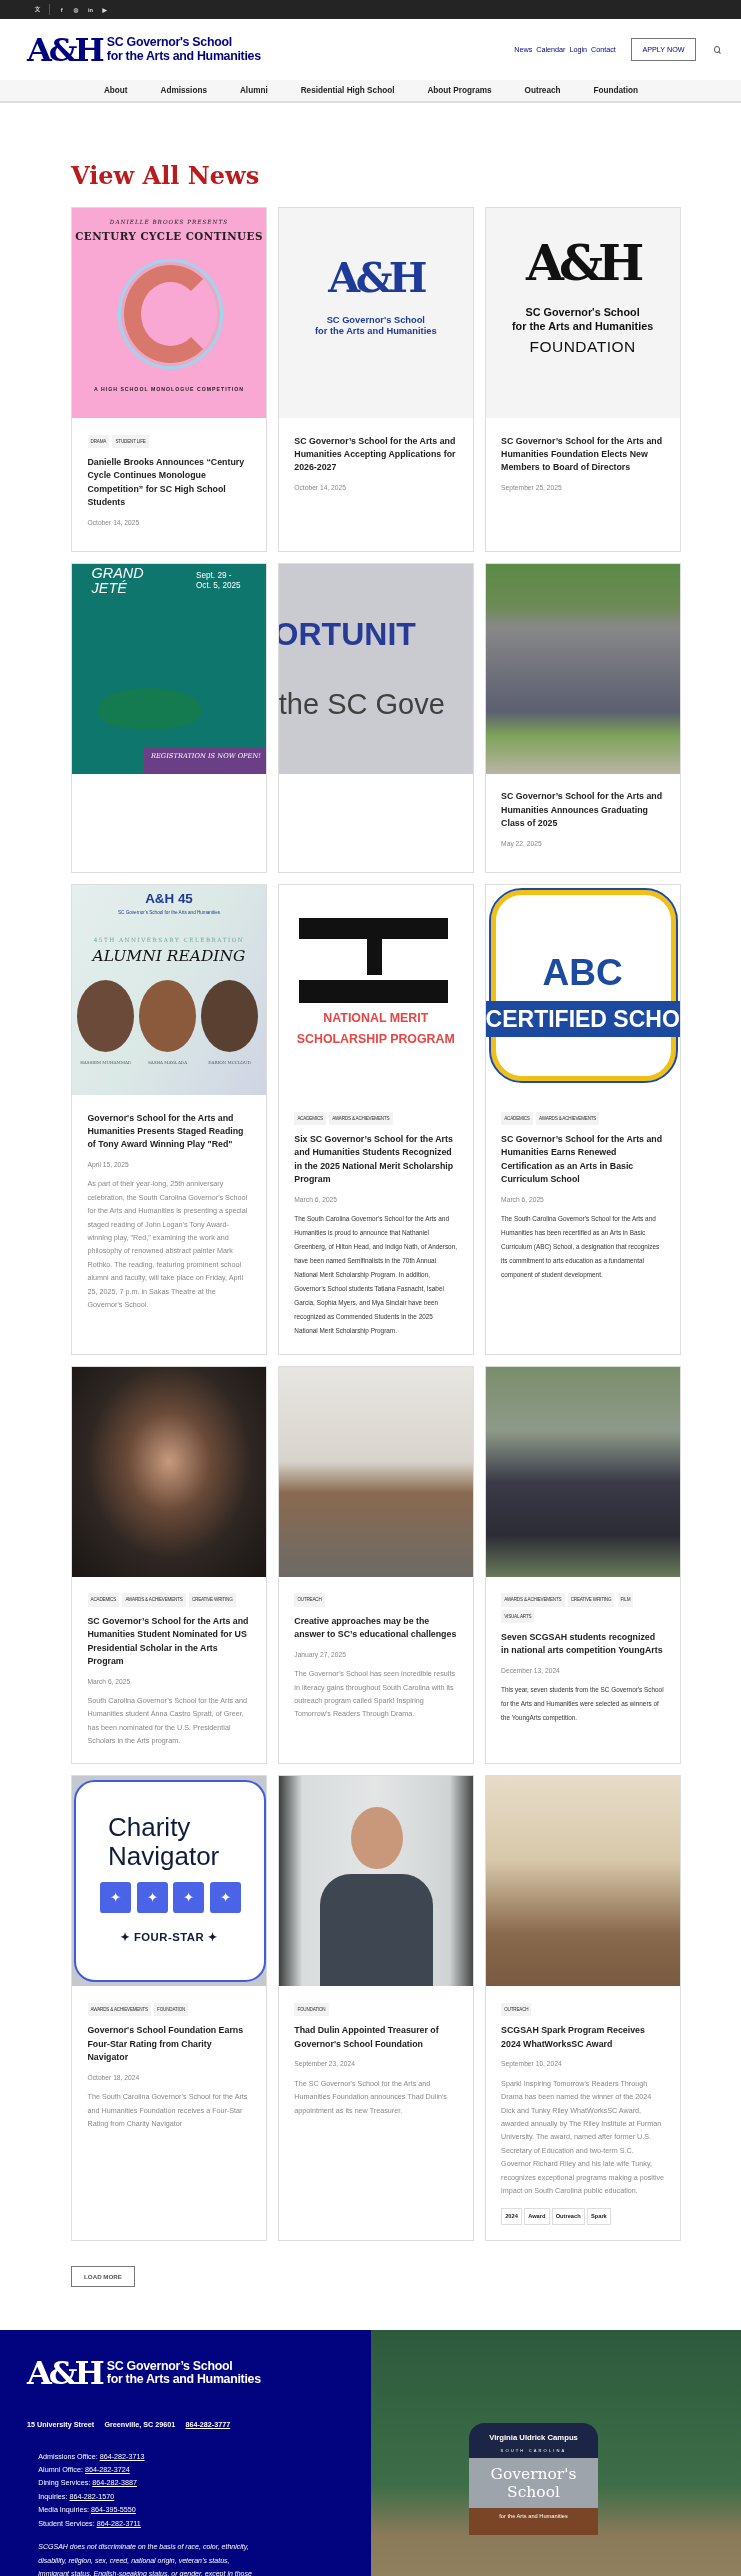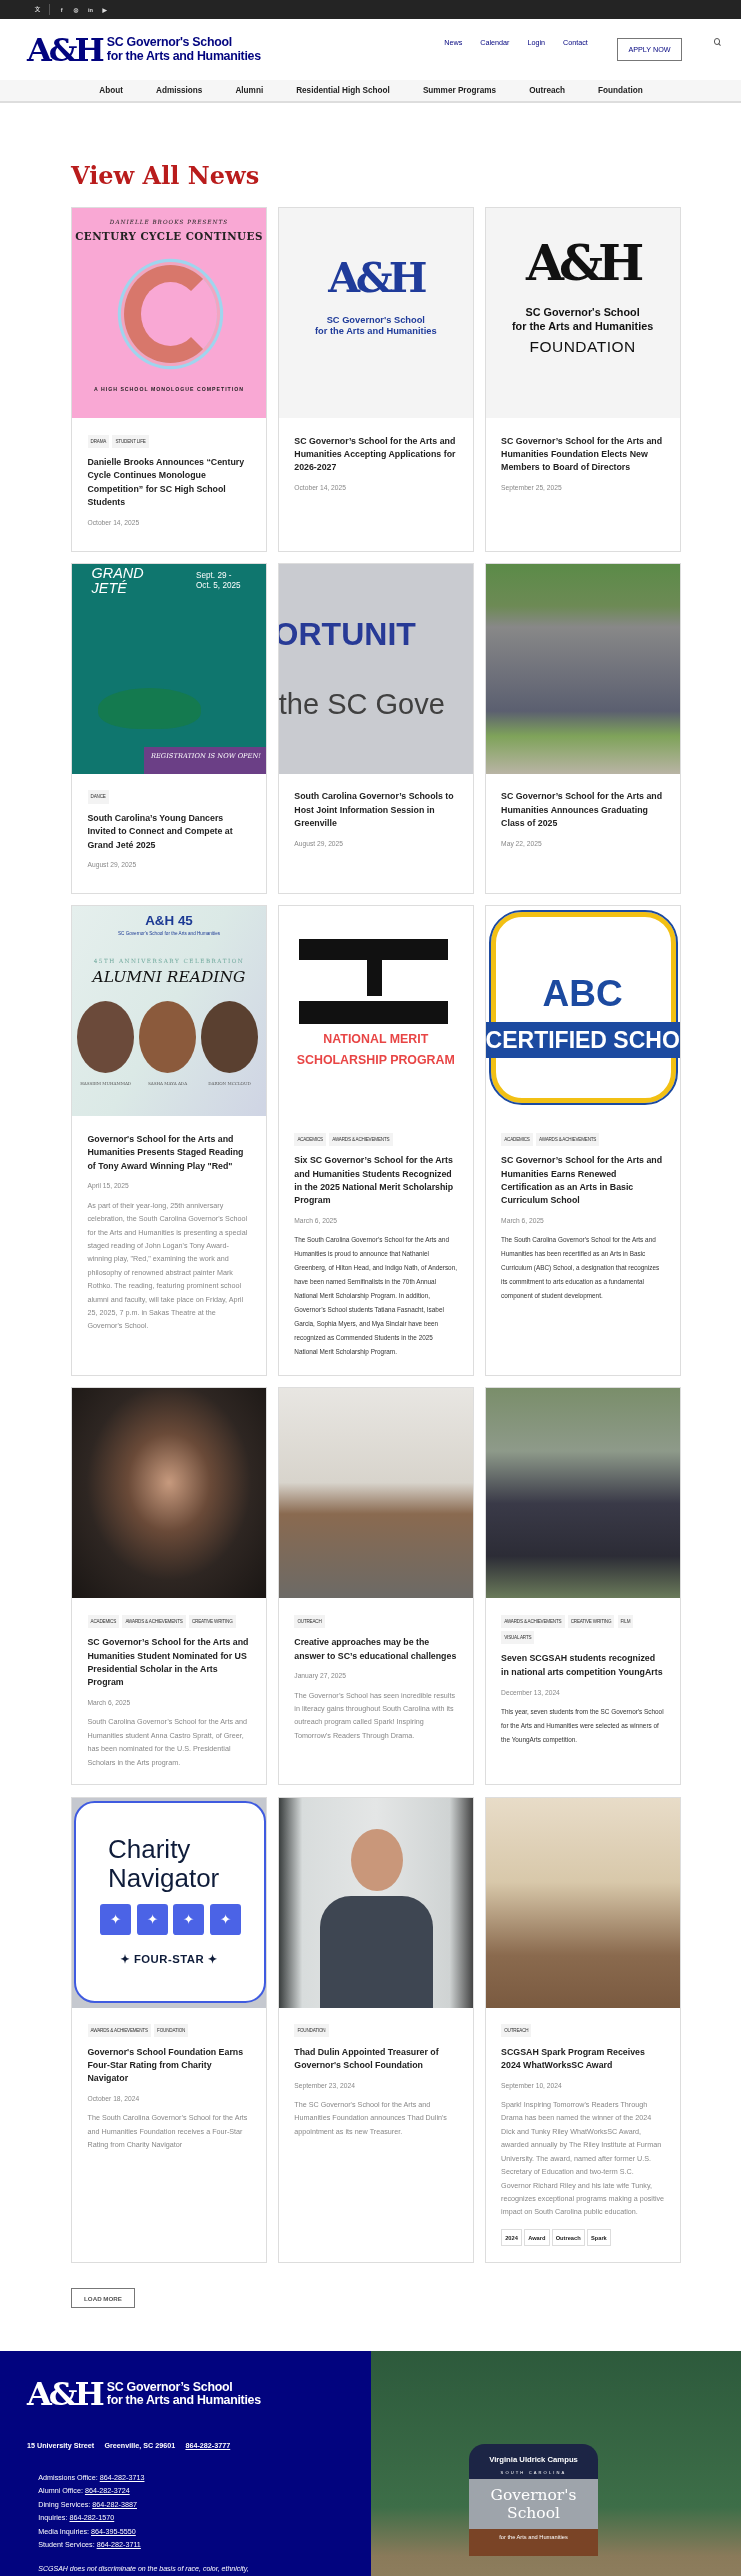--- a/index.html
+++ b/index.html
@@ -5,21 +5,21 @@
 *{box-sizing:border-box;margin:0;padding:0}
 body{width:742px;background:#fff;font-family:"Liberation Sans",sans-serif;color:#222}
 a{color:inherit;text-decoration:none}
 .topbar{height:19px;background:#242424;display:flex;align-items:center;padding-left:34px;gap:7.2px}
 .topbar .ic{width:7.2px;height:7.2px;display:flex;align-items:center;justify-content:center;color:#ddd;font-size:5.7px;font-weight:bold}
 .topbar .sep{width:0.5px;height:11.3px;background:#555;margin:0 1px}
 .header{height:61px;display:flex;align-items:center;justify-content:space-between;padding:0 20.6px 0 27px}
 .logo{display:flex;align-items:center;gap:5.2px}
 .logo-mark{font-family:"DejaVu Serif",serif;font-weight:bold;font-size:32px;color:#02047f;letter-spacing:-3.1px;line-height:1}
 .logo-text{color:#02047f;font-weight:bold;font-size:12.4px;line-height:13.4px;letter-spacing:-0.3px}
-.util{display:flex;align-items:flex-start;gap:18px}
+.util{display:flex;align-items:center;gap:4px}
 .util a{color:#02047f;font-size:7.2px}
 .apply{border:0.5px solid #777;padding:6.2px 10.3px;font-size:6.7px;color:#555;margin-left:11.3px}
 .search-ic{width:8.2px;height:8.2px;margin-left:13.4px;position:relative}
 .search-ic:before{content:"";position:absolute;left:0.5px;top:0.5px;width:4.6px;height:4.6px;border:1px solid #555;border-radius:50%}
 .search-ic:after{content:"";position:absolute;left:5.7px;top:5.2px;width:1px;height:3.1px;background:#555;transform:rotate(-45deg)}
 .mainnav{background:#f6f6f6;height:23px;display:flex;align-items:center;justify-content:center;gap:0;border-bottom:2.1px solid #ddd}
 .mainnav a{font-weight:bold;font-size:8.2px;color:#222;padding:0 16.5px}
 .page-title{font-family:"DejaVu Serif",serif;color:#b91c1c;font-size:24px;font-weight:bold;margin:58px 0 0 71px;height:46px}
 .grid{display:grid;grid-template-columns:repeat(3,196px);column-gap:10.8px;row-gap:11.3px;margin:0 0 0 71px;width:611px}
 .card{border:0.5px solid #ddd;background:#fff}
@@ -78,21 +78,21 @@
     <a class="apply">APPLY NOW</a>
     <span class="search-ic"></span>
   </div>
 </div>
 
 <nav class="mainnav">
   <a>About</a>
   <a>Admissions</a>
   <a>Alumni</a>
   <a>Residential High School</a>
-  <a>Summer Programs</a>
+  <a>About Programs</a>
   <a>Outreach</a>
   <a>Foundation</a>
 </nav>
 
 <h1 class="page-title">View All News</h1>
 
 <div class="grid" id="grid">
     <article class="card">
       <div class="thumb" style="background: #f9a8d4;">
         <div style="position:absolute;left:23px;top:23px;width:149px;height:149px;border-radius:50%;"></div>
@@ -134,36 +134,25 @@
         <div class="cdate">September 25, 2025</div>
       </div>
     </article>
     <article class="card">
       <div class="thumb" style="background: #0f766e;">
         <div style="position:absolute;top:2.6px;left:19.6px;color:#fff;font-size:14.4px;font-style:italic;line-height:14.4px;width:62px">GRAND JETÉ</div>
         <div style="position:absolute;top:7.2px;left:124px;color:#fff;font-size:8.2px;width:52px;line-height:10.3px">Sept. 29 - Oct. 5, 2025</div>
         <div style="position:absolute;top:124px;left:26px;width:103px;height:41px;background:#147a4f;border-radius:50% 50% 40% 40%"></div>
         <div style="position:absolute;bottom:0;left:72px;width:124px;height:27px;background:#6b3f86;color:#fff;font-family:&quot;DejaVu Serif&quot;,serif;font-style:italic;font-size:6.7px;text-align:center;padding-top:5.2px">REGISTRATION IS NOW OPEN!</div>
       </div>
-      <div class="card-body">
-        <div class="tags">
-          <a class="tag">Dance</a>
-        </div>
-        <a class="ctitle" style="display:block">South Carolina’s Young Dancers Invited to Connect and Compete at Grand Jeté 2025</a>
-        <div class="cdate">August 29, 2025</div>
-      </div>
     </article>
     <article class="card">
       <div class="thumb" style="background: rgb(201, 203, 208); text-align: center;">
         <div style="position:absolute;top:52px;left:-5.2px;color:#273a96;font-weight:bold;font-size:32px;white-space:nowrap">ORTUNIT</div>
         <div style="position:absolute;top:124px;left:0;color:#404040;font-size:29px;white-space:nowrap">the SC Gove</div>
-      </div>
-      <div class="card-body">
-        <a class="ctitle" style="display:block">South Carolina Governor’s Schools to Host Joint Information Session in Greenville</a>
-        <div class="cdate">August 29, 2025</div>
       </div>
     </article>
     <article class="card">
       <div class="thumb" style="background: linear-gradient(rgb(91, 139, 72) 0%, rgb(109, 138, 85) 20%, rgb(136, 136, 136) 30%, rgb(91, 95, 112) 70%, rgb(127, 163, 90) 82%, rgb(185, 180, 165) 100%);"></div>
       <div class="card-body">
         <a class="ctitle" style="display:block">SC Governor’s School for the Arts and Humanities Announces Graduating Class of 2025</a>
         <div class="cdate">May 22, 2025</div>
       </div>
     </article>
     <article class="card">

